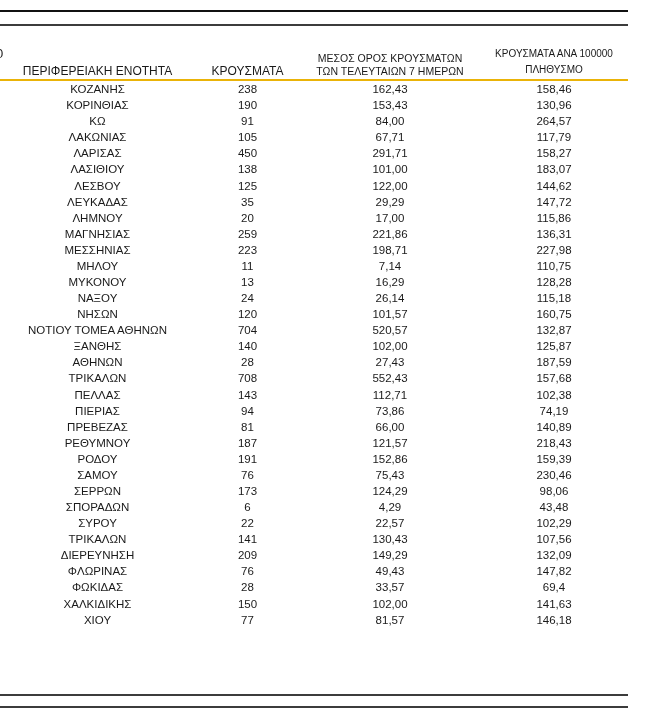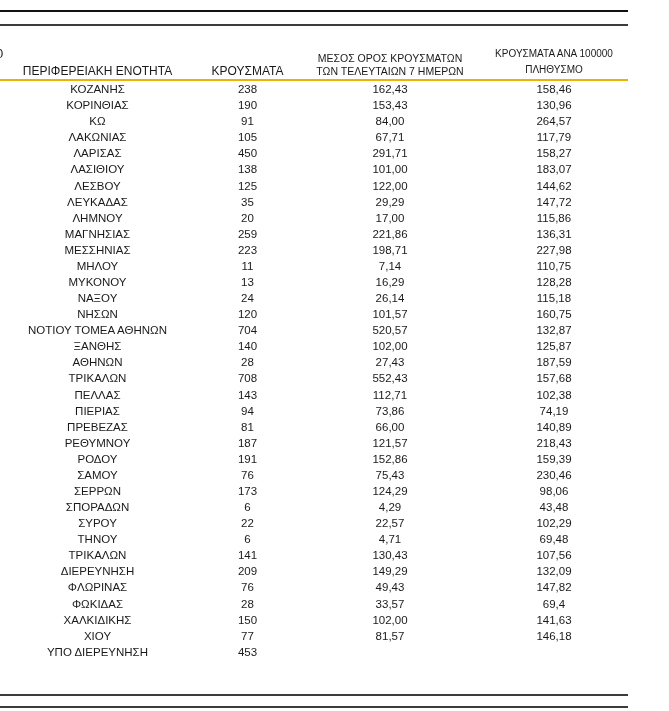--- a/index.html
+++ b/index.html
@@ -268,26 +268,20 @@
           <td>4,29</td>
           <td>43,48</td>
         </tr>
         <tr>
           <td>ΣΥΡΟΥ</td>
           <td>22</td>
           <td>22,57</td>
           <td>102,29</td>
         </tr>
         <tr>
-          <td>ΤΗΝΟΥ</td>
-          <td>6</td>
-          <td>4,71</td>
-          <td>69,48</td>
-        </tr>
-        <tr>
           <td>ΤΡΙΚΑΛΩΝ</td>
           <td>141</td>
           <td>130,43</td>
           <td>107,56</td>
         </tr>
         <tr>
           <td>ΔΙΕΡΕΥΝΗΣΗ</td>
           <td>209</td>
           <td>149,29</td>
           <td>132,09</td>
@@ -309,25 +303,19 @@
           <td>150</td>
           <td>102,00</td>
           <td>141,63</td>
         </tr>
         <tr>
           <td>ΧΙΟΥ</td>
           <td>77</td>
           <td>81,57</td>
           <td>146,18</td>
         </tr>
-        <tr>
-          <td>ΥΠΟ ΔΙΕΡΕΥΝΗΣΗ</td>
-          <td>453</td>
-          <td></td>
-          <td></td>
-        </tr>
       </tbody>
   </table>
 
   <div class="rule rule-bottom1"></div>
   <div class="rule rule-bottom2"></div>
 
 </div>
 
 </body></html>

